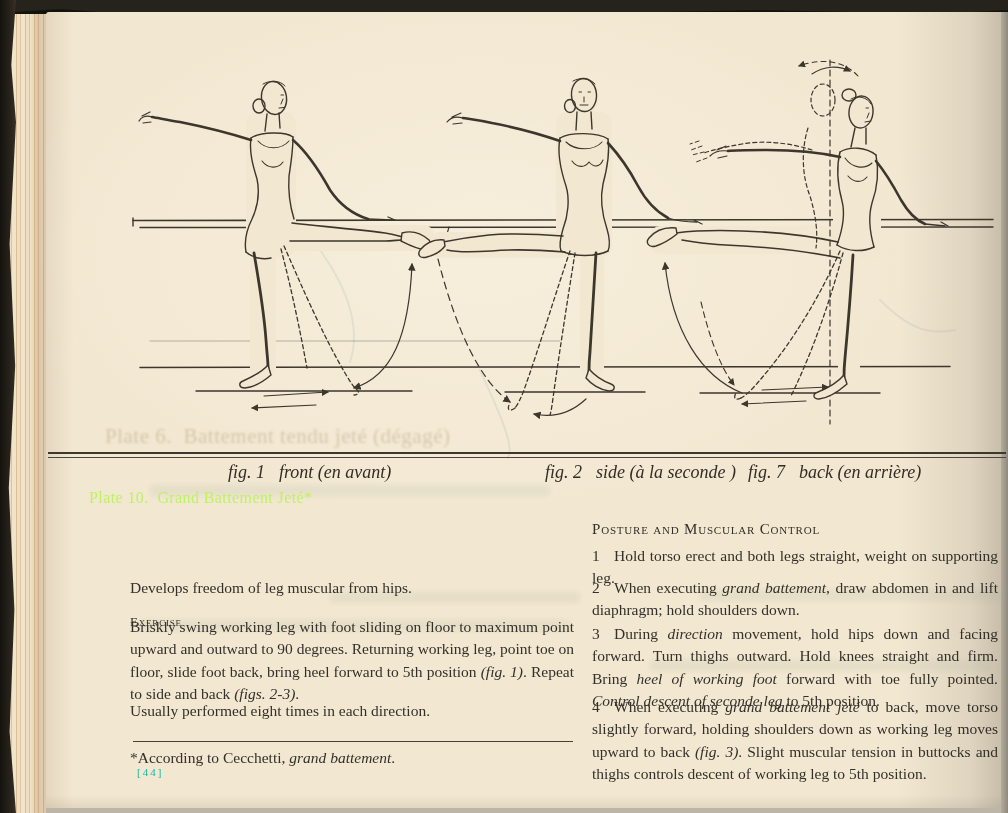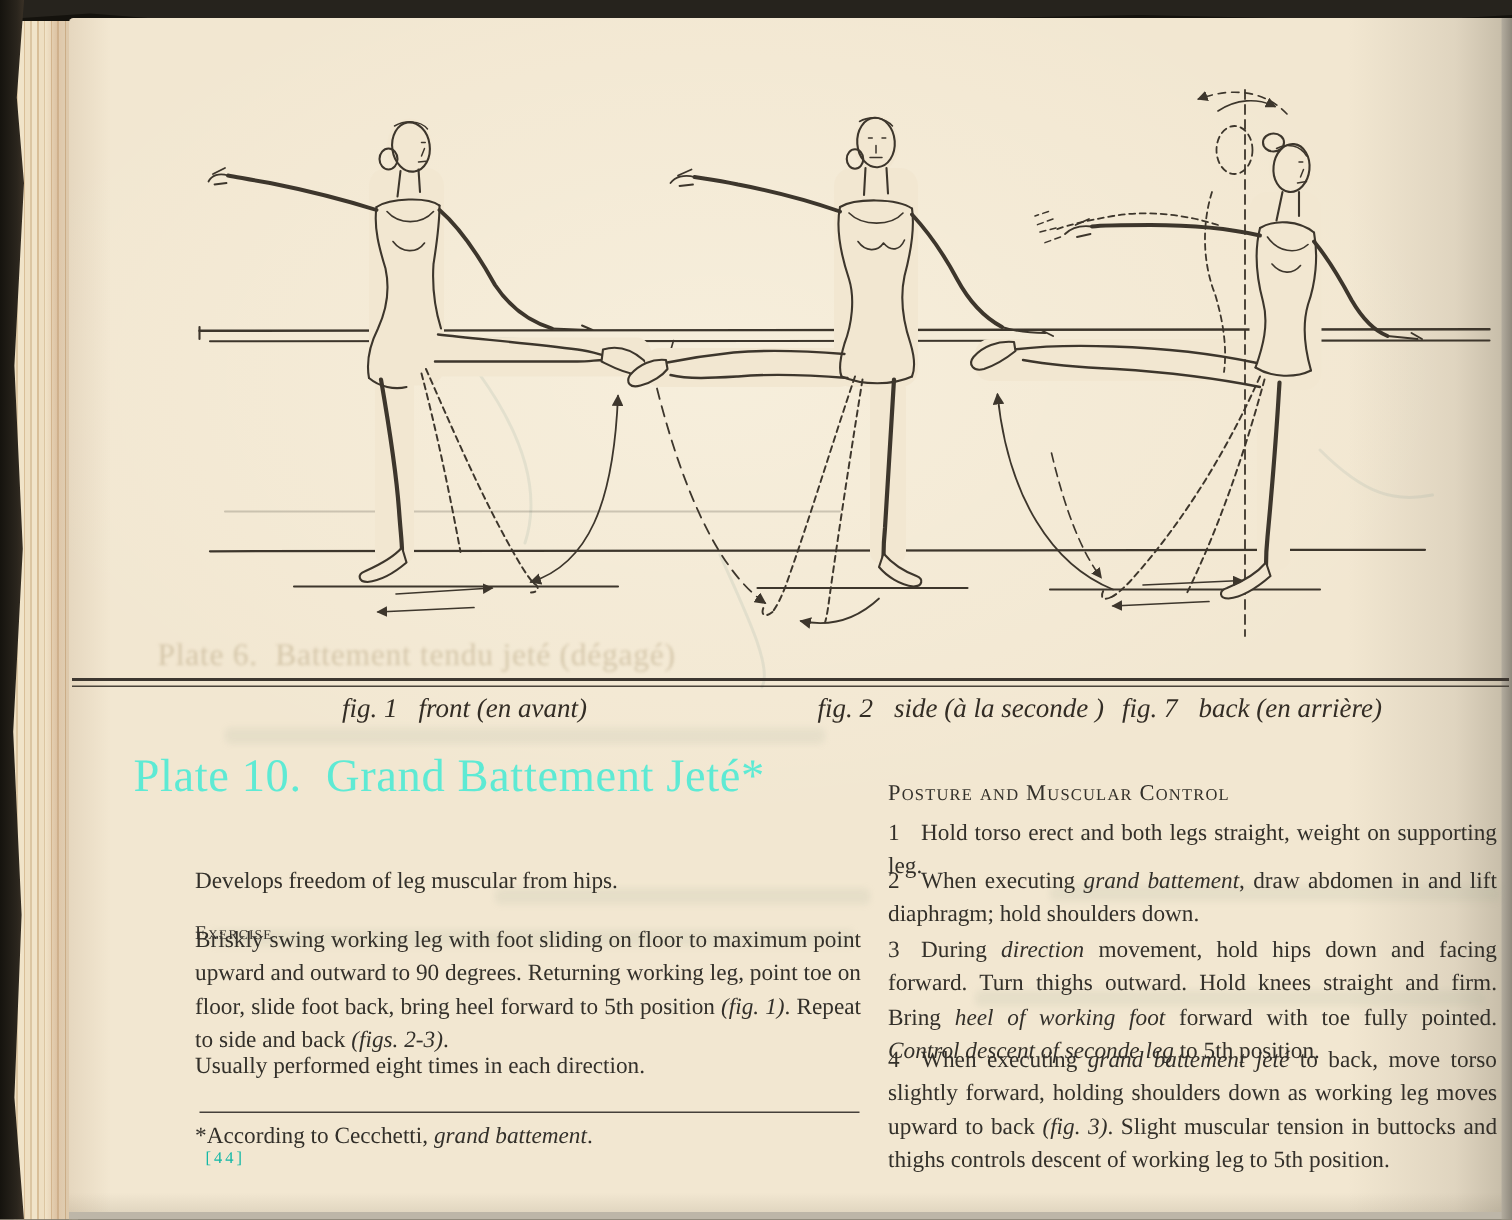--- a/index.html
+++ b/index.html
@@ -53,21 +53,21 @@
   .plate-rule-a{position:absolute;left:48px;top:452px;width:958px;height:2px;background:#3d3730;z-index:6;}
   .plate-rule-b{position:absolute;left:48px;top:457px;width:958px;height:1px;background:#4a443b;z-index:6;}
 
   
   .captions{position:absolute;top:462px;left:0;width:1008px;z-index:7;color:#332d25;}
   .caption{position:absolute;font-style:italic;font-size:18px;white-space:nowrap;}
   .caption .fig-label{margin-right:14px;}
   .cap1{left:228px;} .cap2{left:501px;margin-left:44px;} .cap3{left:748px;}
 
   .plate-heading{
-    position:absolute;left:89px;top:499px;font-size:31px;color:#5eead4;
+    position:absolute;left:89px;top:489px;font-size:16px;color:#bef264;
     letter-spacing:.4px;white-space:pre-wrap;z-index:7;
   }
   .col{position:absolute;color:#33302a;font-size:15.5px;line-height:22.4px;text-align:justify;z-index:7;}
   .left-col{left:130px;width:444px;}
   .right-col{left:592px;width:406px;}
   .sc{font-variant:small-caps;letter-spacing:.8px;}
   .block{position:absolute;left:0;right:0;}
   .num{display:inline-block;min-width:22px;}
   .footnote-rule{position:absolute;left:133px;top:741px;width:440px;height:1px;background:#45403a;z-index:7;}
   .pagenum{position:absolute;left:137px;top:766px;font-size:11px;color:#14b8a6;z-index:7;letter-spacing:2px;}

